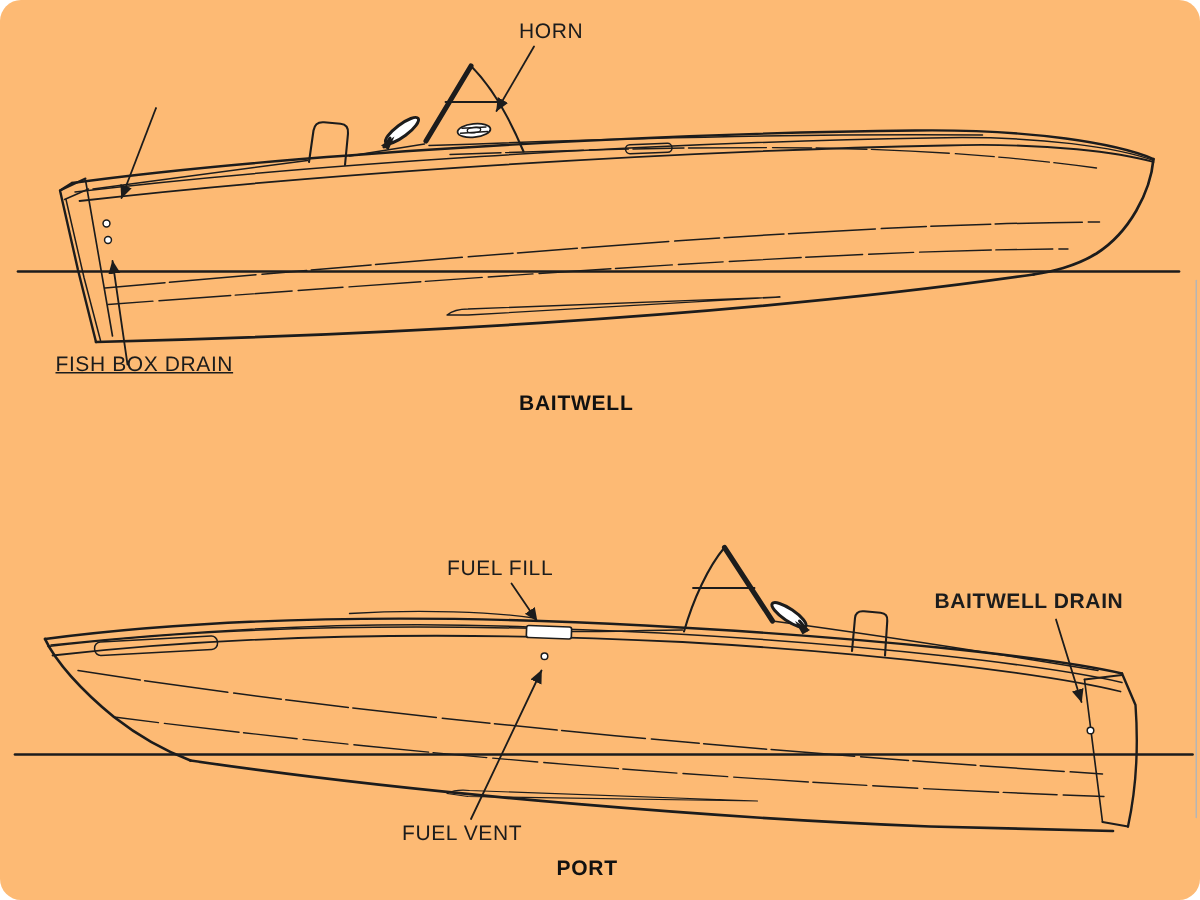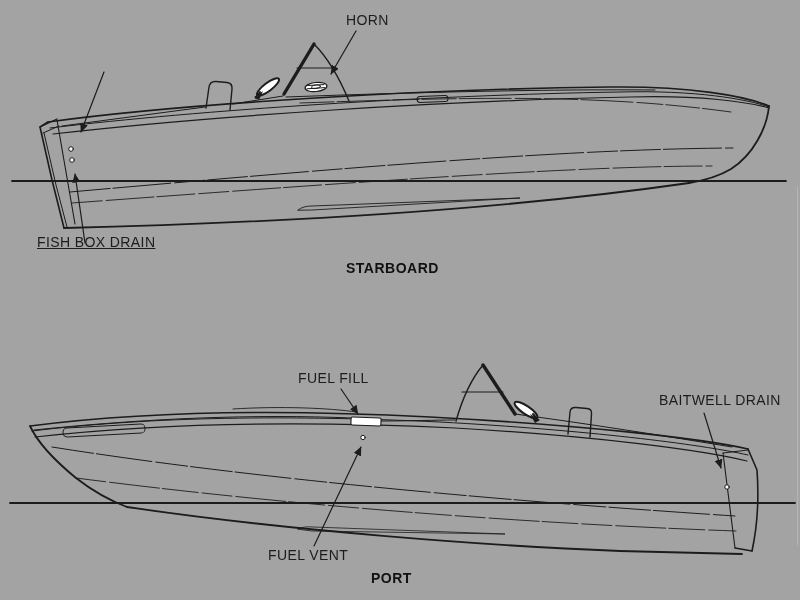--- a/index.html
+++ b/index.html
@@ -1,31 +1,31 @@
 <!DOCTYPE html>
 <html><head>
 <meta charset="utf-8">
 <style>
   html,body{margin:0;padding:0;background:#ffffff;}
   .canvas{
-    position:relative;width:800px;height:600px;background:#a3a3a3;overflow:hidden;
-    font-family:"Liberation Sans",sans-serif;color:#1c1c1c;
+    position:relative;width:800px;height:600px;background:#fdba74;overflow:hidden;
+    font-family:"Liberation Sans",sans-serif;color:#1c1c1c;border-radius:14px;
   }
   .canvas svg{position:absolute;left:0;top:0;}
   .callout{
     position:absolute;font-size:14px;letter-spacing:.4px;white-space:nowrap;
     color:#1c1c1c;
   }
   .view-title{position:absolute;font-size:14px;font-weight:bold;letter-spacing:.5px;white-space:nowrap;color:#111;}
   .lbl-horn{left:346px;top:12px;}
   .lbl-bilge{left:61px;top:50px;}
   .lbl-fishbox{left:37px;top:234px;text-decoration:underline;}
   .ttl-starboard{left:346px;top:260px;}
   .lbl-fuelfill{left:278px;top:370px;margin-left:20px;}
-  .lbl-baitwell{left:659px;top:392px;}
+  .lbl-baitwell{left:623px;top:392px;font-weight:bold;}
   .lbl-fuelvent{left:268px;top:547px;}
   .ttl-port{left:371px;top:570px;}
 </style>
 </head>
 <body>
 
 <div class="canvas">
 
   <svg width="800" height="600" viewBox="0 0 800 600" fill="none" stroke="#1c1c1c" stroke-linecap="round" stroke-linejoin="round">
     <defs>
@@ -142,19 +142,19 @@
       <circle cx="727" cy="487" r="2.2" stroke-width="1" fill="#ffffff"></circle>
 
       <path d="M 341 389 L 358 414" stroke-width="1.2" marker-end="url(#ah)"></path>
       <path d="M 314 546 L 361 447" stroke-width="1.2" marker-end="url(#ah)"></path>
       <path d="M 704 413 L 721 468" stroke-width="1.2" marker-end="url(#ah)"></path>
     </g>
   </svg>
 
   <div class="callout lbl-horn">HORN</div>
   <div class="callout lbl-fishbox">FISH BOX DRAIN</div>
-  <div class="view-title ttl-starboard">STARBOARD</div>
+  <div class="view-title ttl-starboard">BAITWELL</div>
 
   <div class="callout lbl-fuelfill">FUEL FILL</div>
   <div class="callout lbl-baitwell">BAITWELL DRAIN</div>
   <div class="callout lbl-fuelvent">FUEL VENT</div>
   <div class="view-title ttl-port">PORT</div>
 </div>
 
 </body></html>

